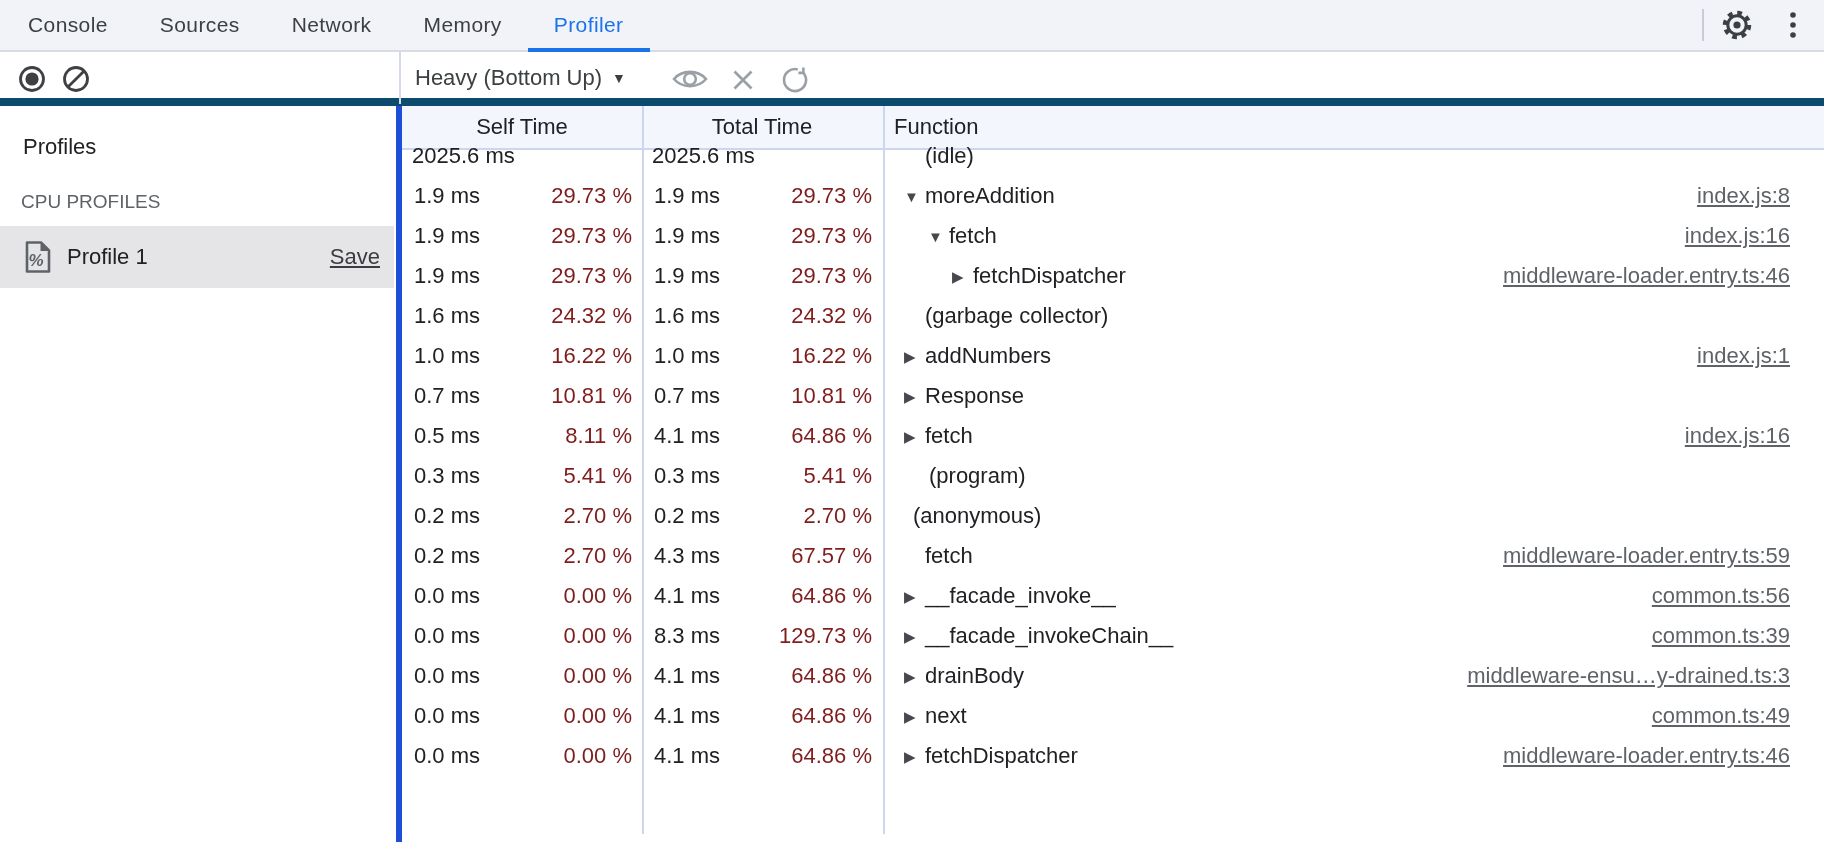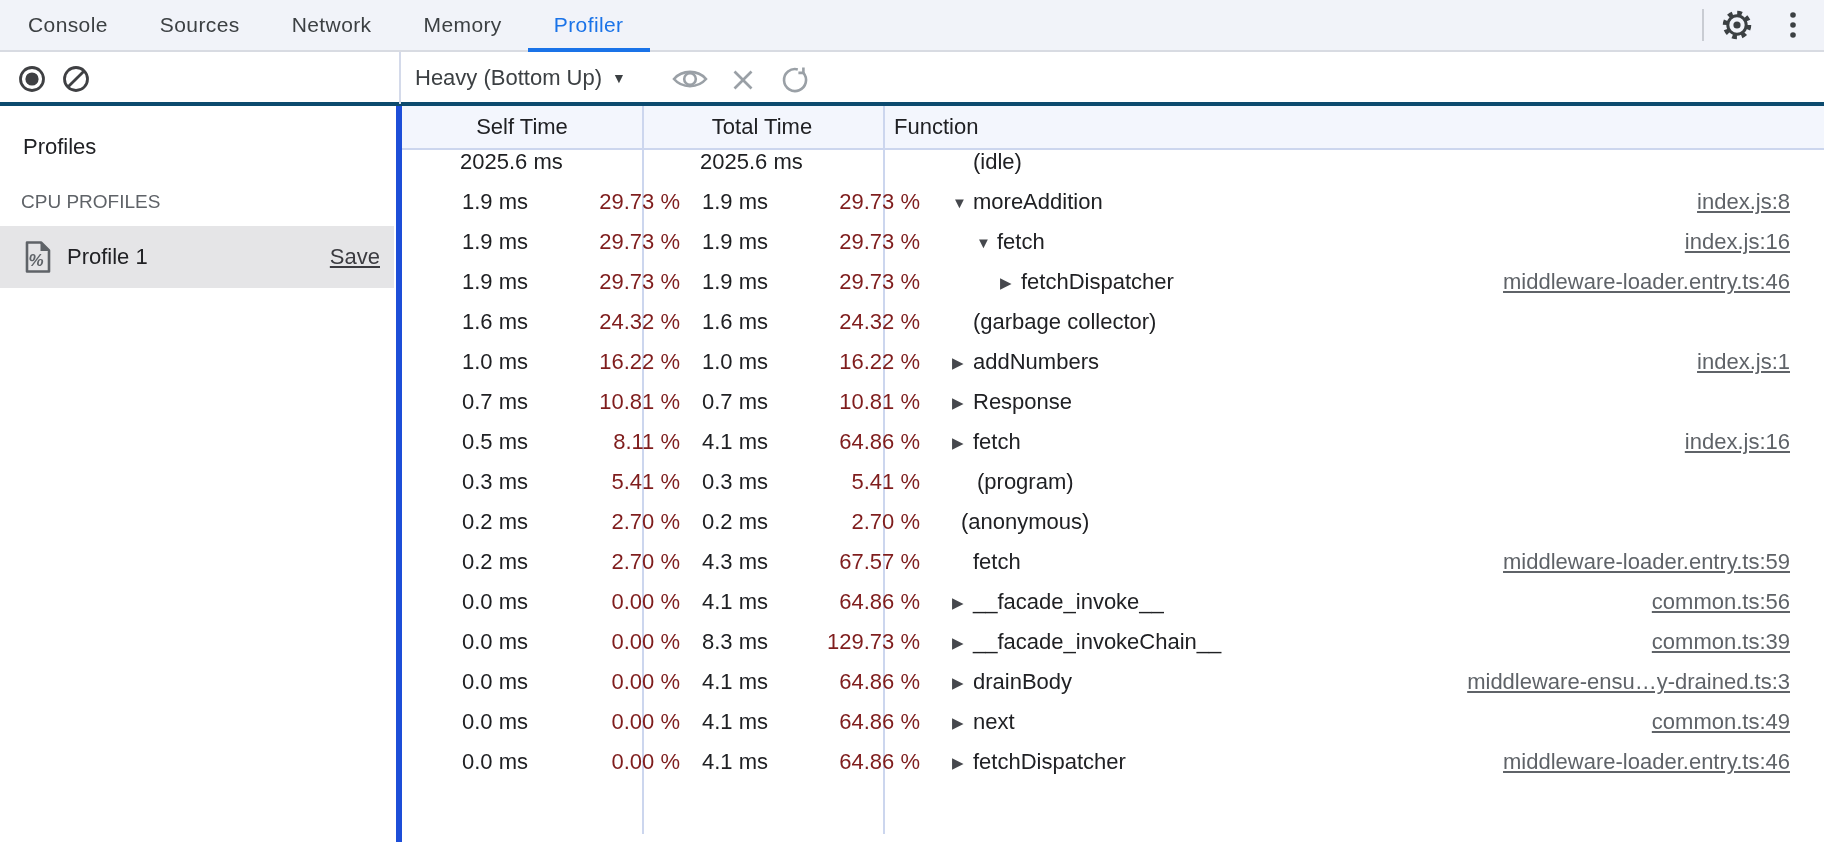--- a/index.html
+++ b/index.html
@@ -17,21 +17,21 @@
   .tab .underline { position:absolute; left:0; right:0; bottom:-2px; height:4px;
     background:#1a73e8; }
   .tabbar-divider { position:absolute; left:1702px; top:9px; width:2px; height:32px;
     background:#c9ccd3; }
   .icon-btn { position:absolute; }
   .settings { left:1720px; top:8px; }
   .kebab { left:1789px; top:11px; }
 
   
   .toolbar { position:absolute; top:52px; left:0; right:0; height:54px;
-    background:#fff; border-bottom:4px solid #0c4a6e; }
+    background:#fff; border-bottom:8px solid #0c4a6e; }
   .record { left:18px; top:13px; }
   .clear  { left:62px; top:13px; }
   .toolbar-vdivider { position:absolute; left:399px; top:0; height:52px; width:2px;
     background:#d4daea; }
   .view-select { position:absolute; left:415px; top:0; height:52px;
     display:flex; align-items:center; font-size:22px; color:#3c4043; cursor:default; }
   .view-select .caret { margin-left:10px; font-size:14px; color:#3c4043; }
   .eye { left:671px; top:15px; }
   .xicon { left:731px; top:16px; }
   .refresh { left:779px; top:13px; }
@@ -49,21 +49,21 @@
 
   
   .grid { position:absolute; top:106px; left:402px; right:0; bottom:0; background:#fff; }
   .grid-header { height:44px; background:#f3f6fd; border-bottom:2px solid #ccd6ee;
     display:flex; align-items:center; font-size:22px; color:#202124; }
   .h-self  { width:240px; text-align:center; }
   .h-total { width:240px; text-align:center; }
   .h-fn    { flex:1; padding-left:12px; }
   .vline { position:absolute; top:0; bottom:8px; width:2px; background:#ccd6ee; }
   .vline1 { left:240px; } .vline2 { left:481px; }
-  .rows { position:absolute; top:36px; left:0; right:0;margin-left:48px; }
+  .rows { position:absolute; top:30px; left:0; right:0; }
   .row { display:flex; height:40px; align-items:center; font-size:22px; }
   .c-self, .c-total { width:240px; display:flex; flex:none; }
   .c-total { width:242px; }
   .ms  { width:120px; text-align:left; color:#202124; white-space:pre;padding-left:12px; }
   .pct { width:110px; text-align:right; color:#7f1d1d; white-space:pre; }
   .c-self.no-pct .ms, .c-total.no-pct .ms { width:auto; text-align:left; padding-left:10px; }
   .c-fn { flex:1; display:flex; align-items:center; min-width:0; }
   .tree-arrow { width:21px; flex:none; font-size:15px; color:#46484d; line-height:1; }
   .fn-name { color:#202124; white-space:pre; }
   .src-link { margin-left:auto; padding-right:34px; color:#5f6368;

